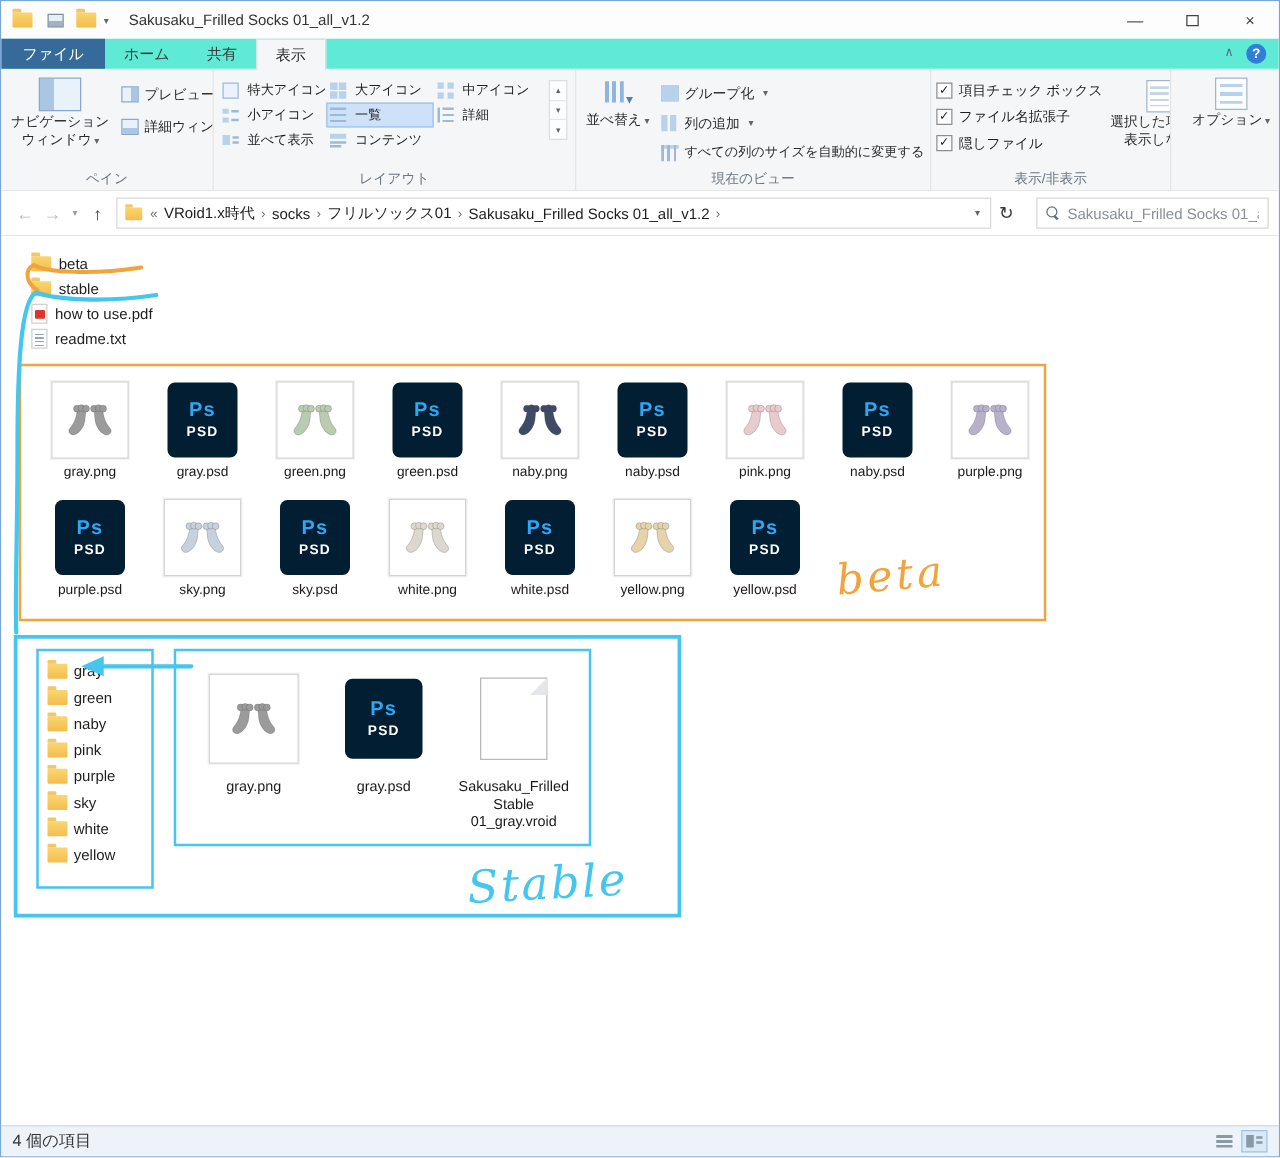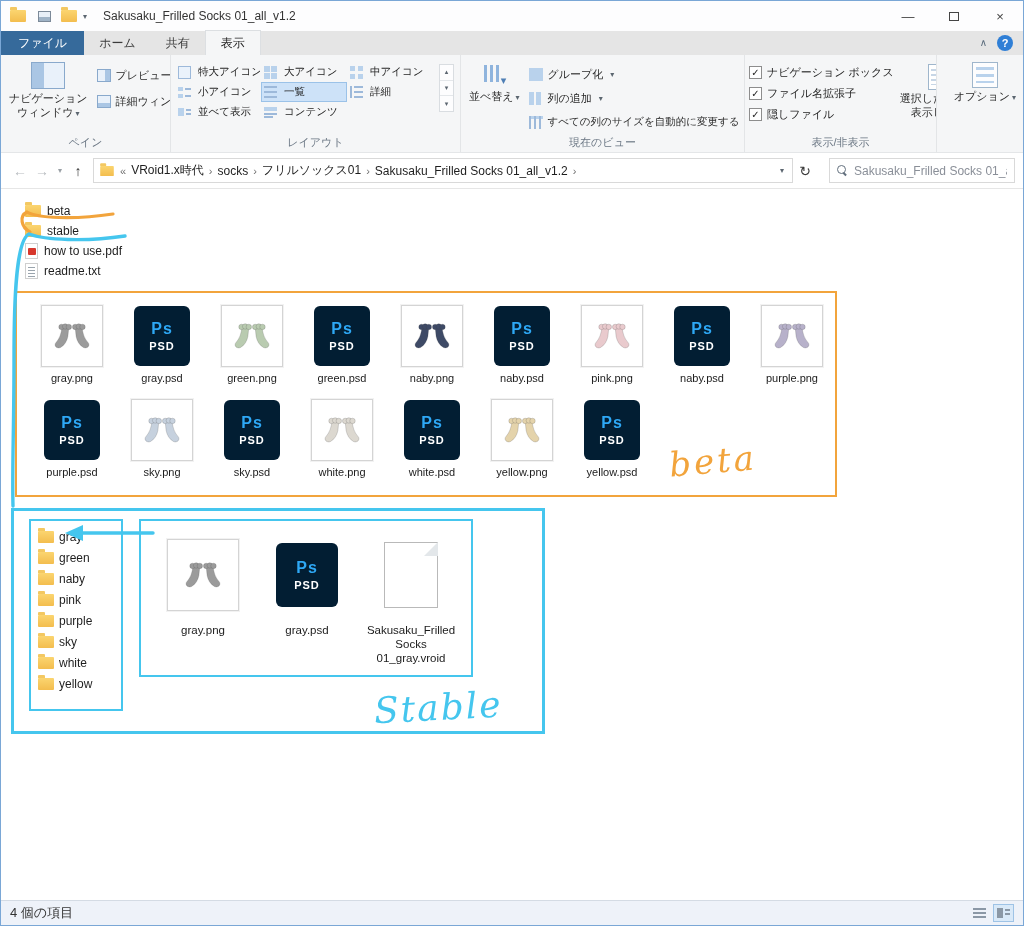--- a/index.html
+++ b/index.html
@@ -11,21 +11,21 @@
 .win-folder{width:16px;height:12px;margin-left:9px;position:relative;background:linear-gradient(#fbd570,#f3bd4e);border-radius:1px;flex:none}
 .win-folder::before{content:'';position:absolute;top:-3px;left:0;width:7px;height:3px;background:#f3c862;border-radius:1px 1px 0 0}
 .qat1{width:13px;height:11px;margin-left:12px;border:1px solid #7c8a99;background:linear-gradient(#e8eff7 55%,#9fb3c6 55%);flex:none}
 .qat-dd{color:#5c6670;font-size:8px;margin-left:6px}
 .titletext{margin-left:16px;color:#333;font-size:12px;white-space:nowrap}
 .winbtns{margin-left:auto;display:flex;height:100%}
 .wb{width:46px;height:100%;display:flex;align-items:center;justify-content:center;font-size:13px;color:#444}
 .maxbox{width:10px;height:9px;border:1px solid #444;display:inline-block}
 
 
-.tabsrow{height:24px;display:flex;align-items:flex-end;background:#e5e5e5;position:relative}
+.tabsrow{height:24px;display:flex;align-items:center;background:#5eead4;position:relative}
 .tab{padding:4px 15px 3px;font-size:12px;color:#3b3b3b;white-space:nowrap}
 .tab.file{background:#366a9b;color:#fff;padding:4px 17px 3px;margin-left:0}
 .tab.active{background:#f5f6f7;border:1px solid #dcdfe2;border-bottom:none;color:#1e1e1e}
 .ribbon-collapse{position:absolute;right:36px;top:6px;color:#5a6b7c;font-size:10px}
 .helpbtn{position:absolute;right:10px;top:4px;width:16px;height:16px;border-radius:50%;background:#2f7fd6;color:#fff;font-size:11px;font-weight:bold;display:flex;align-items:center;justify-content:center}
 
 
 .ribbon{height:98px;background:#f5f6f7;border-bottom:1px solid #e4e6e8;display:flex}
 .rgroup{position:relative;height:100%;border-right:1px solid #e3e5e7;overflow:hidden}
 .g-pane{width:170px}.g-layout{width:290px}.g-view{width:284px}.g-show{width:192px}.g-opt{width:85px;border-right:none}
@@ -264,21 +264,21 @@
         </div>
       </div>
       <div class="rgroup-label">現在のビュー</div>
     </div>
 
     <div class="rgroup g-show">
       <div class="gbody">
         <div class="chkcol">
           <label class="chk">
               <span class="box">✓</span>
-              <span>ナビゲーション ボックス</span>
+              <span>項目チェック ボックス</span>
             </label>
           <label class="chk">
               <span class="box">✓</span>
               <span>ファイル名拡張子</span>
             </label>
           <label class="chk">
               <span class="box">✓</span>
               <span>隠しファイル</span>
             </label>
         </div>
@@ -641,21 +641,21 @@
                 <span class="ps">Ps</span>
                 <span class="psd">PSD</span>
               </div>
             </div>
             <div class="tlabel">gray.psd</div>
           </div>
           <div class="tile big">
             <div class="thumbwrap">
               <div class="thumb vroid"></div>
             </div>
-            <div class="tlabel">Sakusaku_Frilled Socks 01_gray.vroid</div>
+            <div class="tlabel">Sakusaku_Frilled Stable 01_gray.vroid</div>
           </div>
         </div>
       <div class="hand hand-stable">Stable</div>
     </div>
 
     <svg class="anno" viewBox="0 0 1022 711" preserveAspectRatio="none">
       <path class="pa o" d="M112 25 C 72 31, 36 29, 26 23 C 18 27, 20 38, 29 43"></path>
       <path class="pa c" d="M124 47 C 84 53, 44 51, 28 45 C 15 51, 13 110, 13 170 C 13 240, 11 280, 12 317"></path>
       <path class="pa c" d="M82 344 L 152 344"></path>
       <polygon points="64,344 82,336 82,352" style="fill:var(--cyan)"></polygon>

